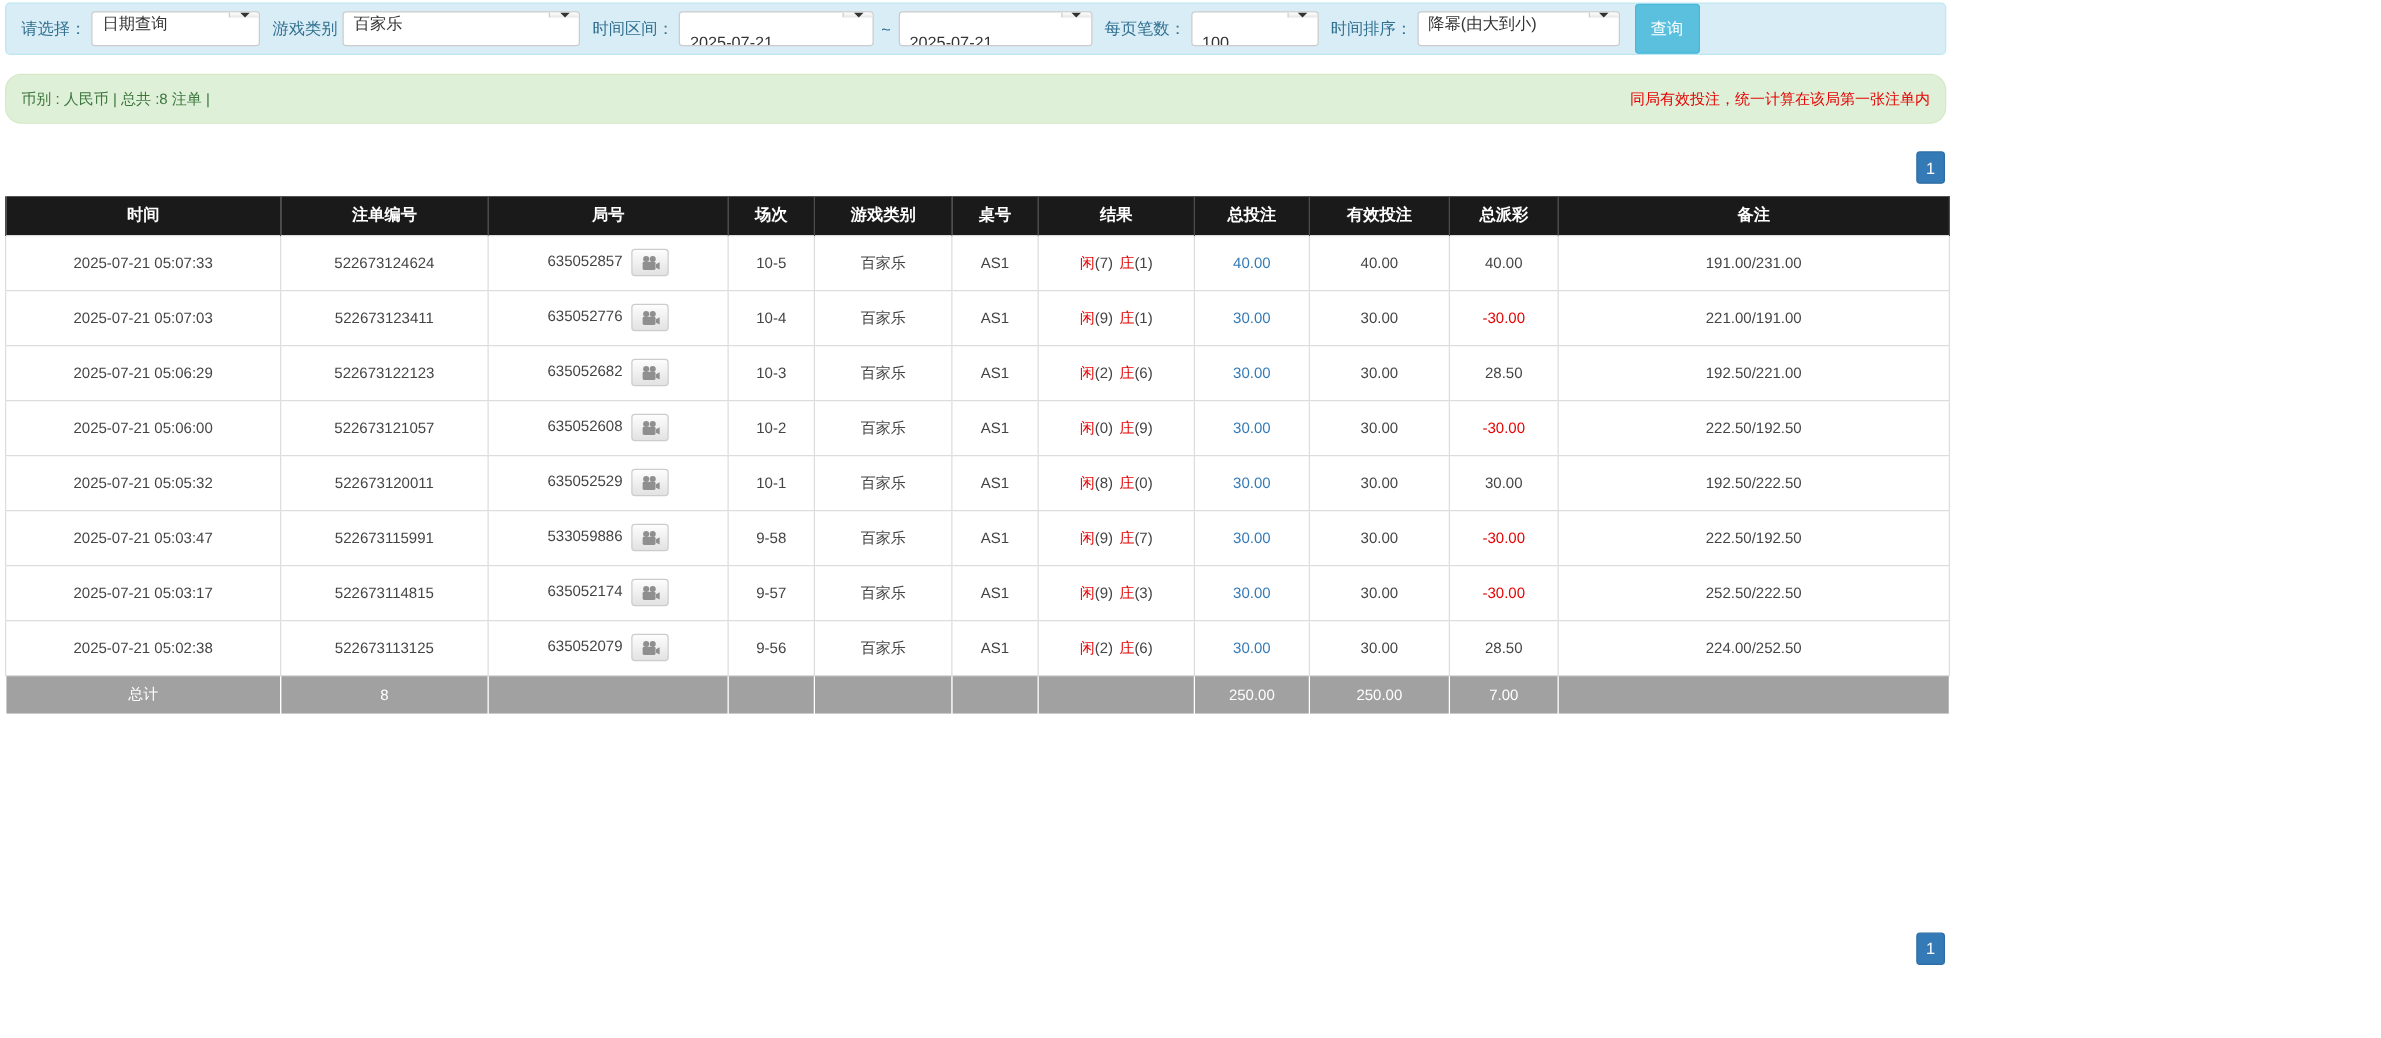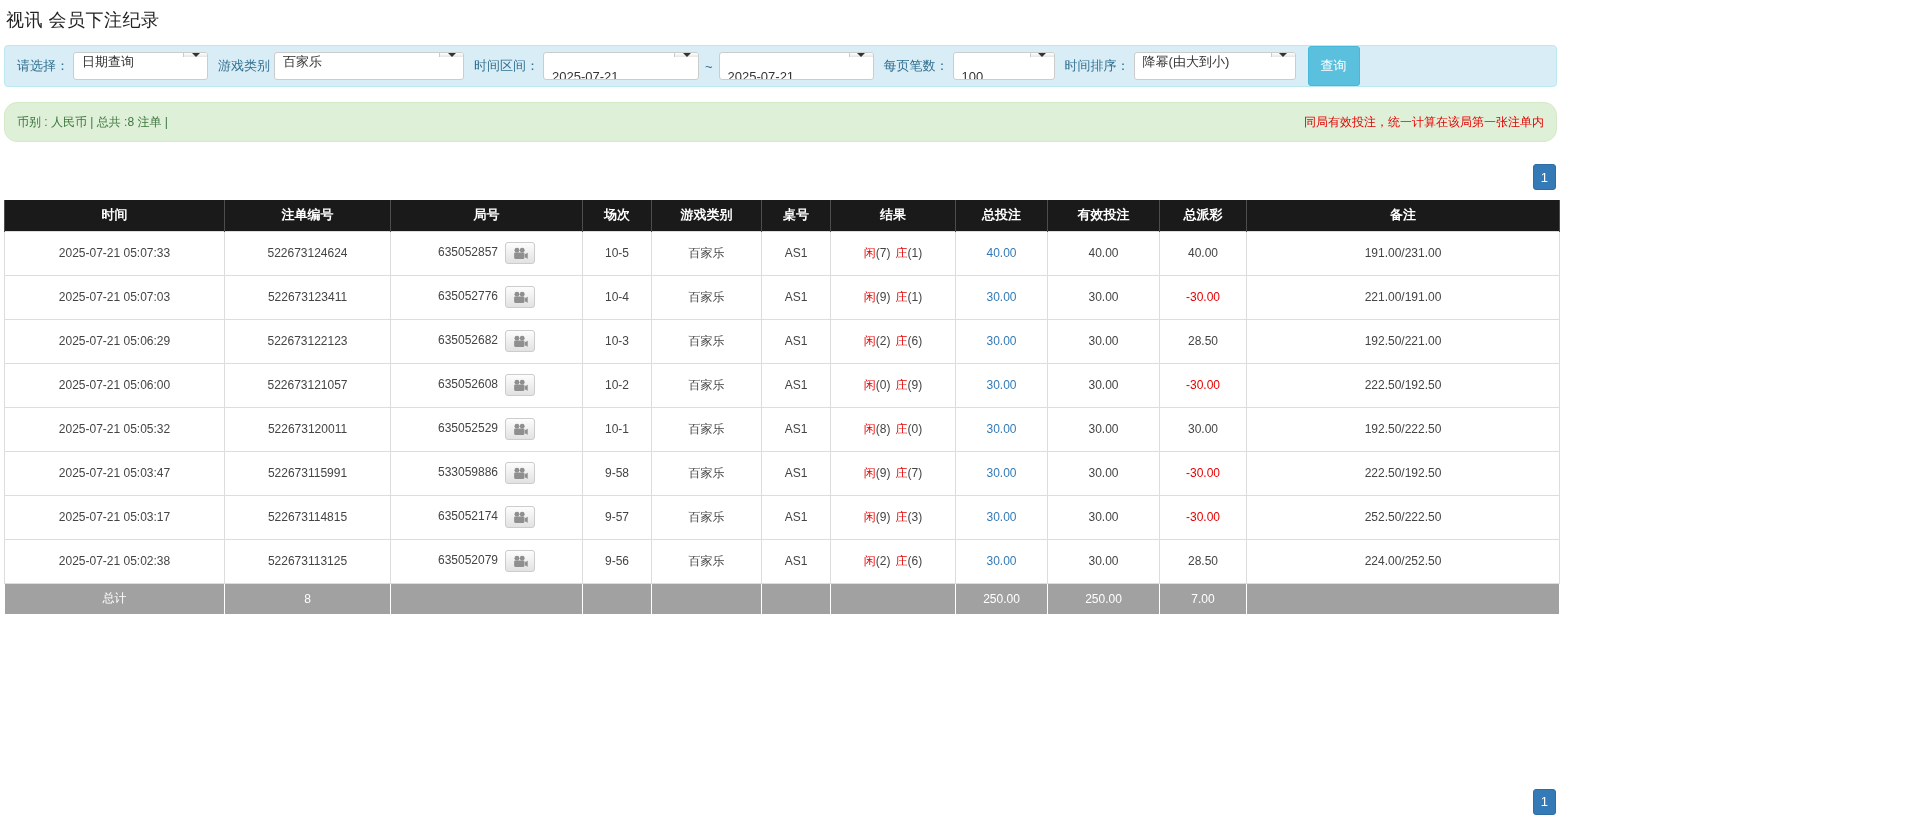--- a/index.html
+++ b/index.html
@@ -125,21 +125,20 @@
     background:var(--footer-bg,#a1a1a1); color:#fff;
     border:1px solid #fff; height:31px;
     text-align:center; font-size:12px;
   }
 </style>
 </head>
 <body>
 
 <div class="content">
 
-  <h1 class="page-title">视讯 会员下注纪录</h1>
 
   <div class="filter-bar">
     <span class="flabel">请选择：</span>
     <div class="control" style="width:135px">
       <span class="txt">日期查询</span>
       <span class="caret-box">
           <i class="caret"></i>
         </span>
     </div>
 

